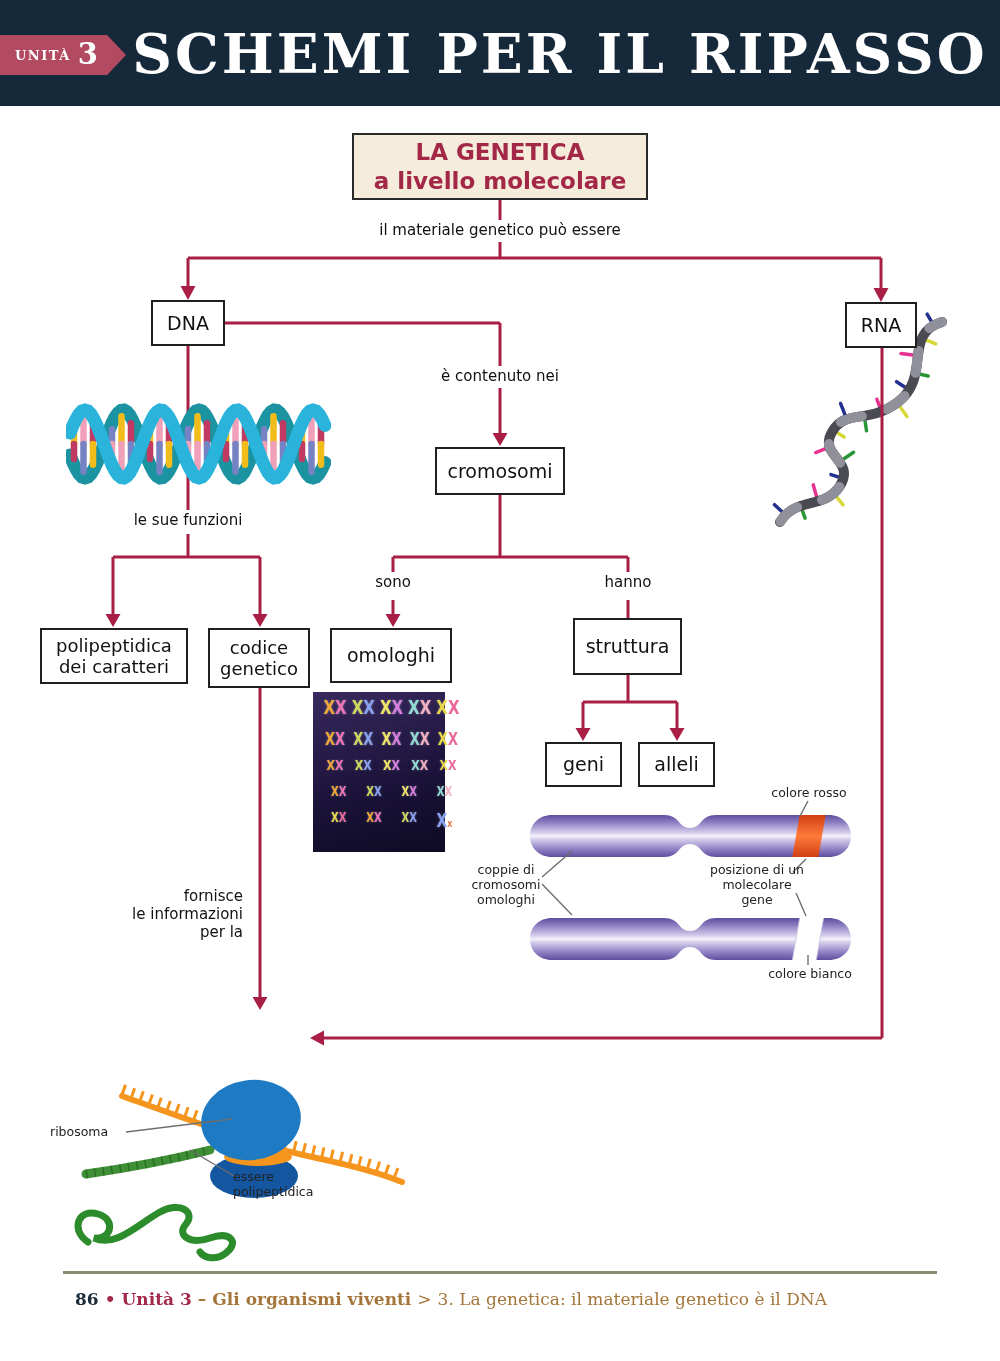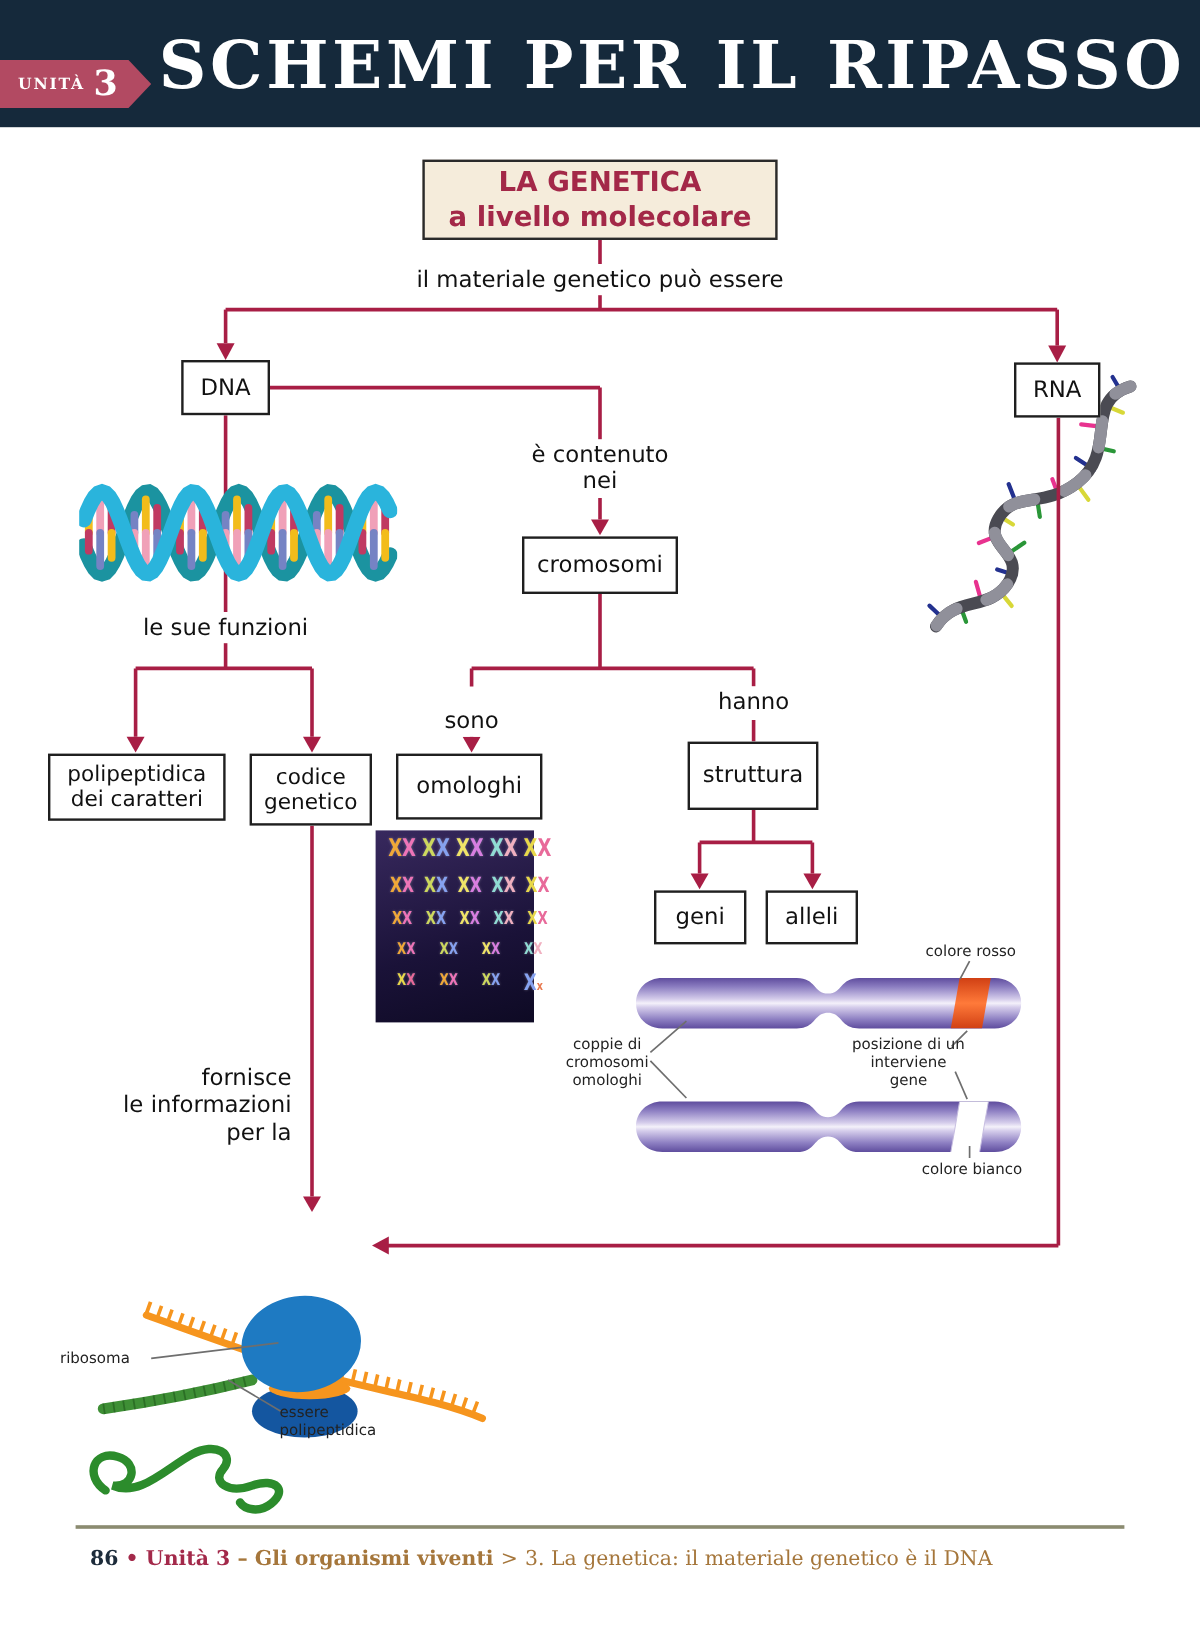--- a/index.html
+++ b/index.html
@@ -3,36 +3,36 @@
 <meta charset="utf-8">
 <style>
   html,body{margin:0;padding:0;background:#e9e9e9;}
   .page{position:relative;width:1000px;height:1361px;background:#ffffff;overflow:hidden;
         font-family:"DejaVu Sans",sans-serif;margin:0 auto;}
   svg{display:block;}
   .abs{position:absolute;}
 
   
   .header{position:absolute;left:0;top:0;width:1000px;height:106px;background:#15293b;}
-  .badge{position:absolute;left:0;top:50px;width:126px;height:40px;background:#b24a62;
+  .badge{position:absolute;left:0;top:35px;width:126px;height:40px;background:#b24a62;
          clip-path:polygon(0 0,85% 0,100% 50%,85% 100%,0 100%);
          display:flex;align-items:center;padding-left:15px;box-sizing:border-box;color:#fff;
          font-family:"DejaVu Serif",serif;}
   .badge .ulabel{font-size:13px;letter-spacing:1.5px;font-weight:600;}
   .badge .unum{font-size:29px;font-weight:bold;margin-left:7px;margin-top:-3px;}
   .htitle{position:absolute;left:120px;right:0;top:0;height:106px;display:flex;align-items:center;
           justify-content:center;color:#fff;font-family:"DejaVu Serif",serif;font-weight:bold;
           font-size:55px;letter-spacing:3px;white-space:nowrap;}
 
   
   .node{position:absolute;border:2px solid #1f1f1f;background:#fff;display:flex;flex-direction:column;
         align-items:center;justify-content:center;font-size:19px;line-height:1.18;color:#111;
         text-align:center;box-sizing:border-box;}
   .node.small{font-size:18px;}
-  .cap{position:absolute;background:#fff;font-size:19px;line-height:1.18;color:#111;
+  .cap{position:absolute;background:#fff;font-size:15px;line-height:1.18;color:#111;
        text-align:center;padding:2px 4px;box-sizing:border-box;}
   .cap.right{text-align:right;}
   .ann{position:absolute;font-size:12.5px;line-height:1.18;color:#222;text-align:center;box-sizing:border-box;}
   .ann.rightal{text-align:left;}
   .ann.leftal{text-align:left;}
 
   
   .titlebox{position:absolute;left:352px;top:133px;width:296px;height:67px;background:#f5ecdb;
             border:2px solid #2a2a2a;box-sizing:border-box;display:flex;flex-direction:column;
             align-items:center;justify-content:center;color:#a32848;font-weight:bold;
@@ -249,21 +249,21 @@
   </svg>
 
   <div class="titlebox">
     <span>LA GENETICA</span>
     <span>a livello molecolare</span>
   </div>
 
   <div class="cap" style="left:340px;top:220px;width:320px;">il materiale genetico può essere</div>
   <div class="cap" style="left:425px;top:366px;width:150px;">è contenuto nei</div>
   <div class="cap" style="left:112px;top:510px;width:152px;">le sue funzioni</div>
-  <div class="cap" style="left:362px;top:572px;width:62px;margin-top:16px;">sono</div>
+  <div class="cap" style="left:362px;top:572px;width:62px;">sono</div>
   <div class="cap" style="left:594px;top:572px;width:68px;">hanno</div>
   <div class="cap right" style="left:95px;top:885px;width:152px;background:transparent;line-height:1.2;">
     <span>fornisce</span><br>
     <span>le informazioni</span><br>
     <span>per la</span>
   </div>
 
   <div class="node" style="left:151px;top:300px;width:74px;height:46px;">
       <span>DNA</span>
     </div>
@@ -295,21 +295,21 @@
     </div>
 
   <div class="ann" style="left:759px;top:786px;width:100px;">colore rosso</div>
   <div class="ann" style="left:456px;top:863px;width:100px;">
     <span>coppie di</span><br>
     <span>cromosomi</span><br>
     <span>omologhi</span>
   </div>
   <div class="ann" style="left:707px;top:863px;width:100px;">
     <span>posizione di un</span><br>
-    <span>interviene</span><br>
+    <span>molecolare</span><br>
     <span>gene</span>
   </div>
   <div class="ann" style="left:760px;top:967px;width:100px;">colore bianco</div>
   <div class="ann rightal" style="left:50px;top:1125px;width:72px;">ribosoma</div>
   <div class="ann leftal" style="left:233px;top:1170px;width:110px;">
     <span>essere</span><br>
     <span>polipeptidica</span>
   </div>
 
   <div class="frule"></div>

